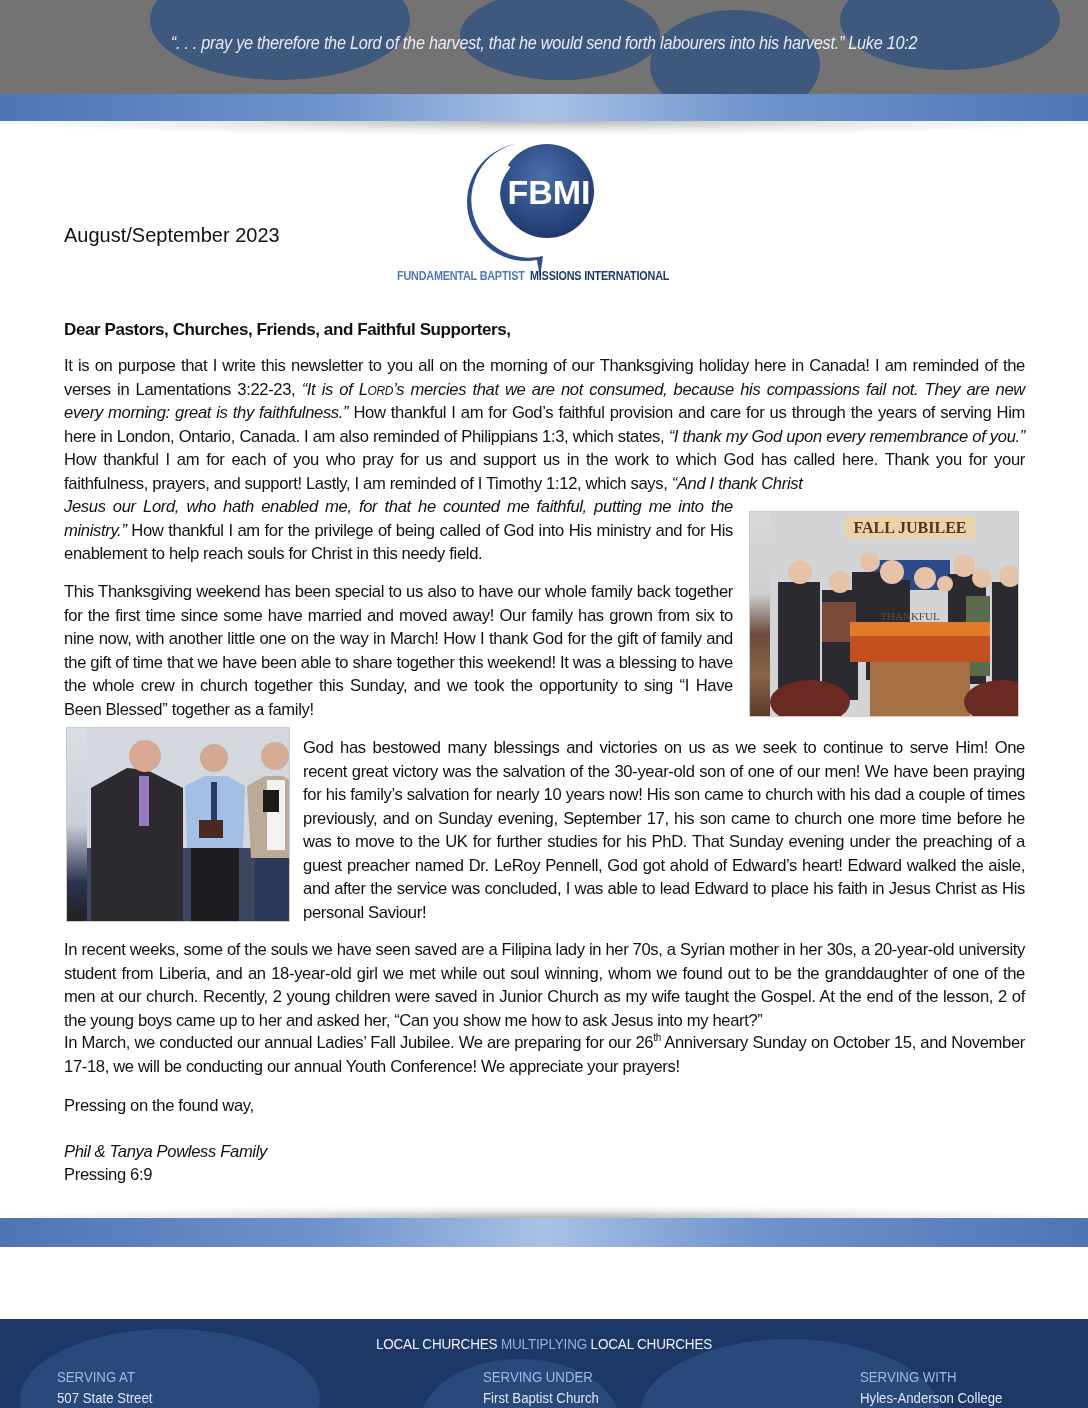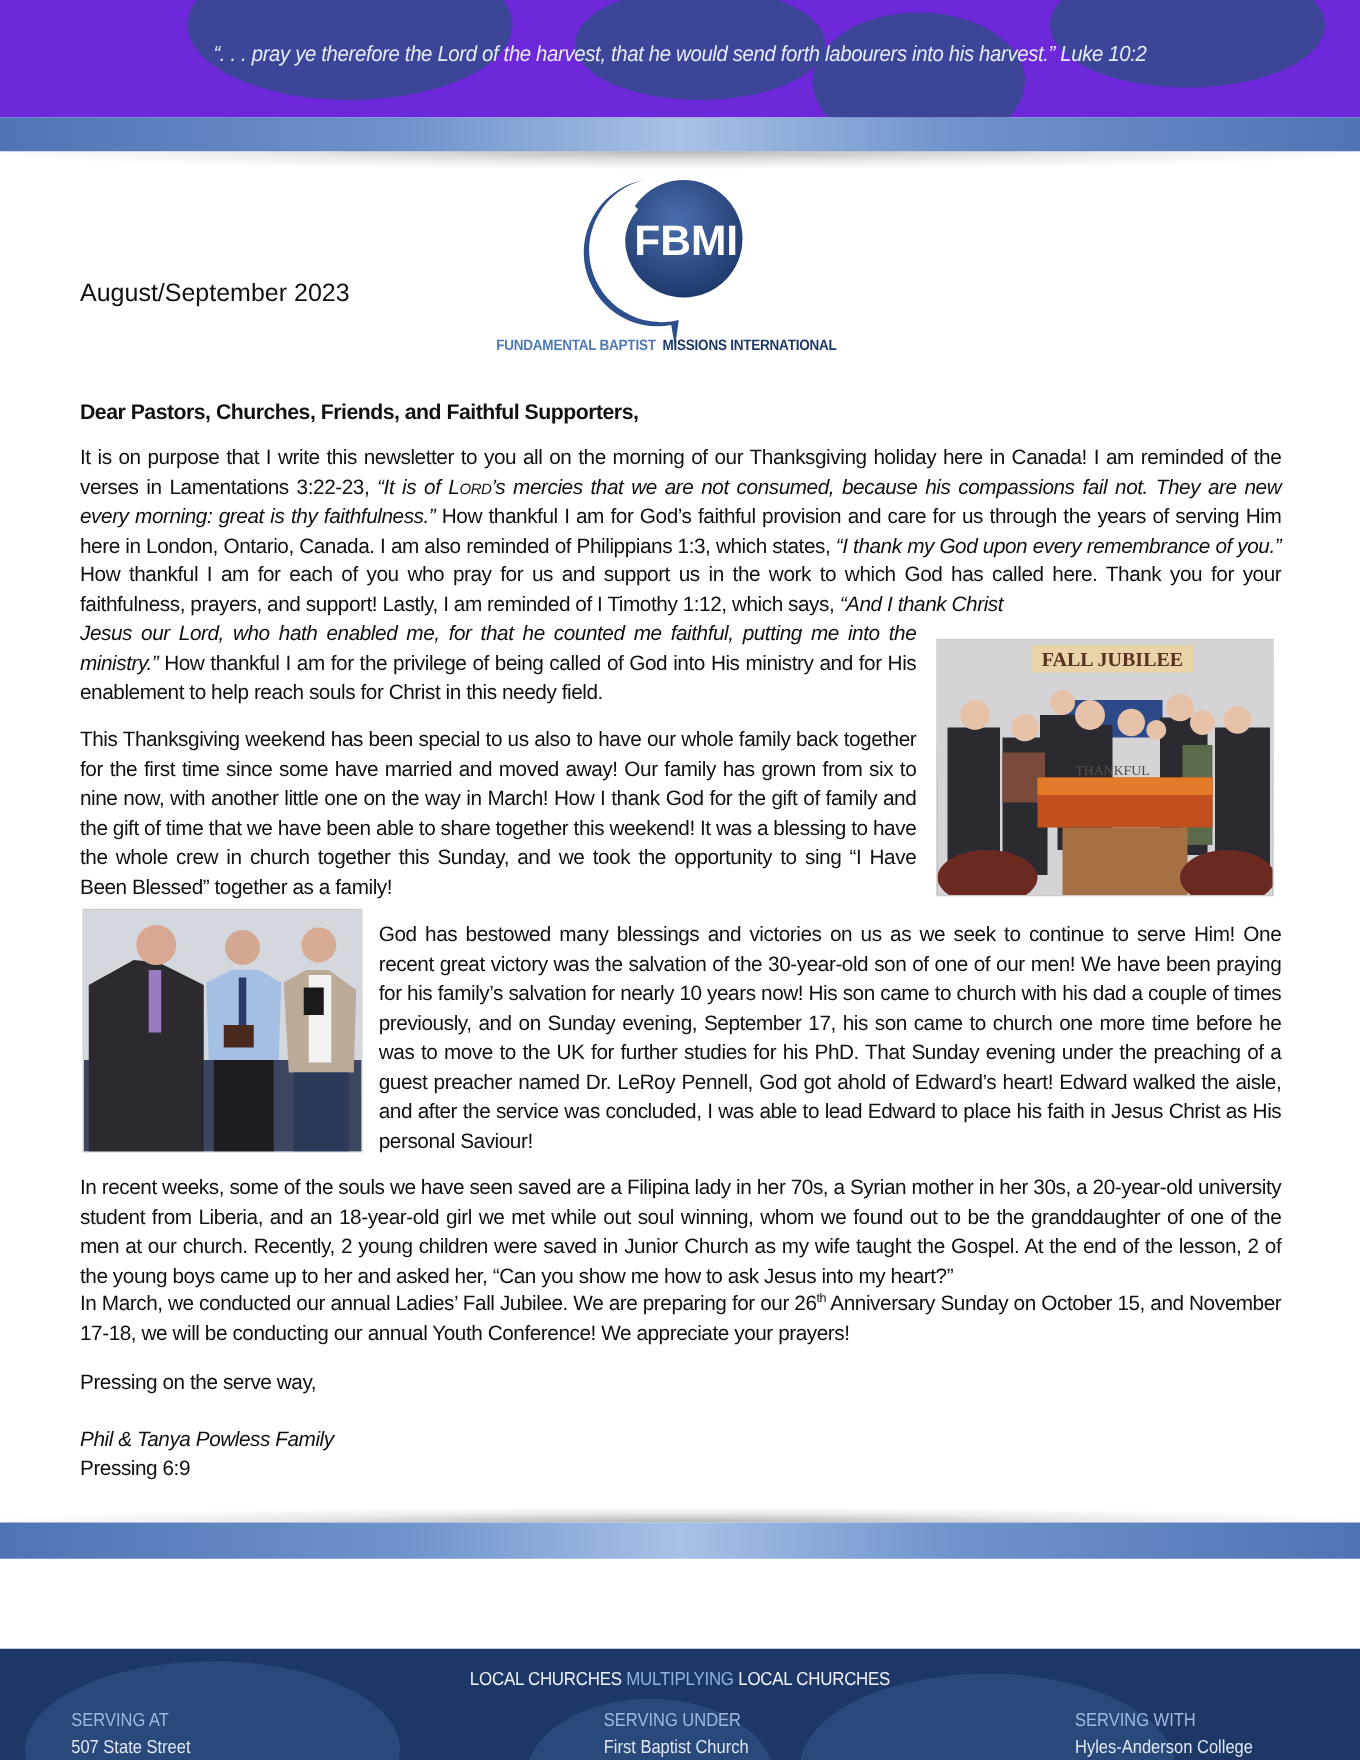--- a/index.html
+++ b/index.html
@@ -2,21 +2,21 @@
 <html><head>
   <meta charset="utf-8">
   <style>
     * { box-sizing: border-box; margin: 0; padding: 0; }
     html, body { width: 1088px; height: 1408px; background: #ffffff; overflow: hidden; }
     body { position: relative; font-family: "Liberation Sans", sans-serif; color: #111; }
 
     
     .header-band {
       position: absolute; left: 0; top: 0; width: 1088px; height: 94px;
-      background: #6d28d9;
+      background: #737373;
       overflow: hidden;
     }
     .map-blob { position: absolute; background: #2e4f82; border-radius: 50%; opacity: 0.75; }
     .header-quote {
       position: absolute; left: 0; top: 33px; width: 1088px; text-align: center;
       color: #e6ecf6; font-style: italic; font-size: 17.5px; letter-spacing: -0.3px;
       transform: scaleX(0.93); transform-origin: center;
     }
     .header-stripe {
       position: absolute; left: 0; top: 94px; width: 1088px; height: 27px;
@@ -41,21 +41,21 @@
 
     
     .content { position: absolute; left: 64px; top: 318px; width: 961px; font-size: 17px; line-height: 23.5px; }
     .p { position: absolute; text-align: justify; font-size: 16.6px; line-height: 23.5px; letter-spacing: -0.35px; }
     .salutation { position: absolute; left: 0; top: 0; font-weight: bold; font-size: 17px; letter-spacing: -0.4px; }
     .smallcaps { font-variant: small-caps; }
     em { font-style: italic; }
     sup { font-size: 10px; line-height: 0; vertical-align: super; }
 
     .photo {
-      position: absolute; overflow: hidden; border: 1px solid #ccc;
+      position: absolute; overflow: hidden; border: 1px solid #ccc; padding-left: 20px;
     }
     .photo-family { left: 749px; top: 511px; width: 270px; height: 206px;
       background: linear-gradient(180deg, #d8d8d8 0%, #cfcfcf 40%, #6a4a3a 60%, #8a6548 80%, #5a3a2a 100%); }
     .photo-men { left: 66px; top: 727px; width: 224px; height: 195px;
       background: linear-gradient(180deg, #d9dde4 0%, #cbd0d8 50%, #2b3350 80%, #222 100%); }
 
     
     .footer-shadow {
       position: absolute; left: 0; top: 1206px; width: 1088px; height: 12px;
       background: radial-gradient(ellipse at 50% 100%, rgba(0,0,0,0.3) 0%, rgba(0,0,0,0.08) 45%, rgba(0,0,0,0) 75%);
@@ -123,21 +123,21 @@
   <div class="p" style="left:0;top:262px;width:669px;">This Thanksgiving weekend has been special to us also to have our whole family back together for the first time since some have married and moved away! Our family has grown from six to nine now, with another little one on the way in March! How I thank God for the gift of family and the gift of time that we have been able to share together this weekend! It was a blessing to have the whole crew in church together this Sunday, and we took the opportunity to sing “I Have Been Blessed” together as a family!</div>
 
   <div class="p" style="left:239px;top:418px;width:722px;">God has bestowed many blessings and victories on us as we seek to continue to serve Him! One recent great victory was the salvation of the 30-year-old son of one of our men! We have been praying for his family’s salvation for nearly 10 years now! His son came to church with his dad a couple of times previously, and on Sunday evening, September 17, his son came to church one more time before he was to move to the UK for further studies for his PhD. That Sunday evening under the preaching of a guest preacher named Dr. LeRoy Pennell, God got ahold of Edward’s heart! Edward walked the aisle, and after the service was concluded, I was able to lead Edward to place his faith in Jesus Christ as His personal Saviour!</div>
 
   <div class="p" style="left:0;top:620px;width:961px;">In recent weeks, some of the souls we have seen saved are a Filipina lady in her 70s, a Syrian mother in her 30s, a 20-year-old university student from Liberia, and an 18-year-old girl we met while out soul winning, whom we found out to be the granddaughter of one of the men at our church. Recently, 2 young children were saved in Junior Church as my wife taught the Gospel. At the end of the lesson, 2 of the young boys came up to her and asked her, “Can you show me how to ask Jesus into my heart?”</div>
 
   <div class="p" style="left:0;top:713px;width:961px;">
     <span>In March, we conducted our annual Ladies’ Fall Jubilee. We are preparing for our 26</span><sup>th</sup><span> Anniversary Sunday on October 15, and November 17-18, we will be conducting our annual Youth Conference! We appreciate your prayers!</span>
   </div>
 
-  <div class="p" style="left:0;top:776px;">Pressing on the serve way,</div>
+  <div class="p" style="left:0;top:776px;">Pressing on the found way,</div>
   <div class="p" style="left:0;top:822px;"><em>Phil &amp; Tanya Powless Family</em></div>
   <div class="p" style="left:0;top:845px;">Pressing 6:9</div>
 </div>
 
 <div class="photo photo-family">
   <svg width="270" height="206" viewBox="0 0 270 206">
     <rect x="0" y="0" width="270" height="206" fill="#d4d4d6"></rect>
     <rect x="75" y="4" width="130" height="22" fill="#e8d4a8"></rect>
     <text x="140" y="21" text-anchor="middle" font-family="Liberation Serif, serif" font-size="16" font-weight="bold" fill="#5a3020">FALL JUBILEE</text>
     <rect x="100" y="48" width="80" height="30" fill="#2c4a8a"></rect>

